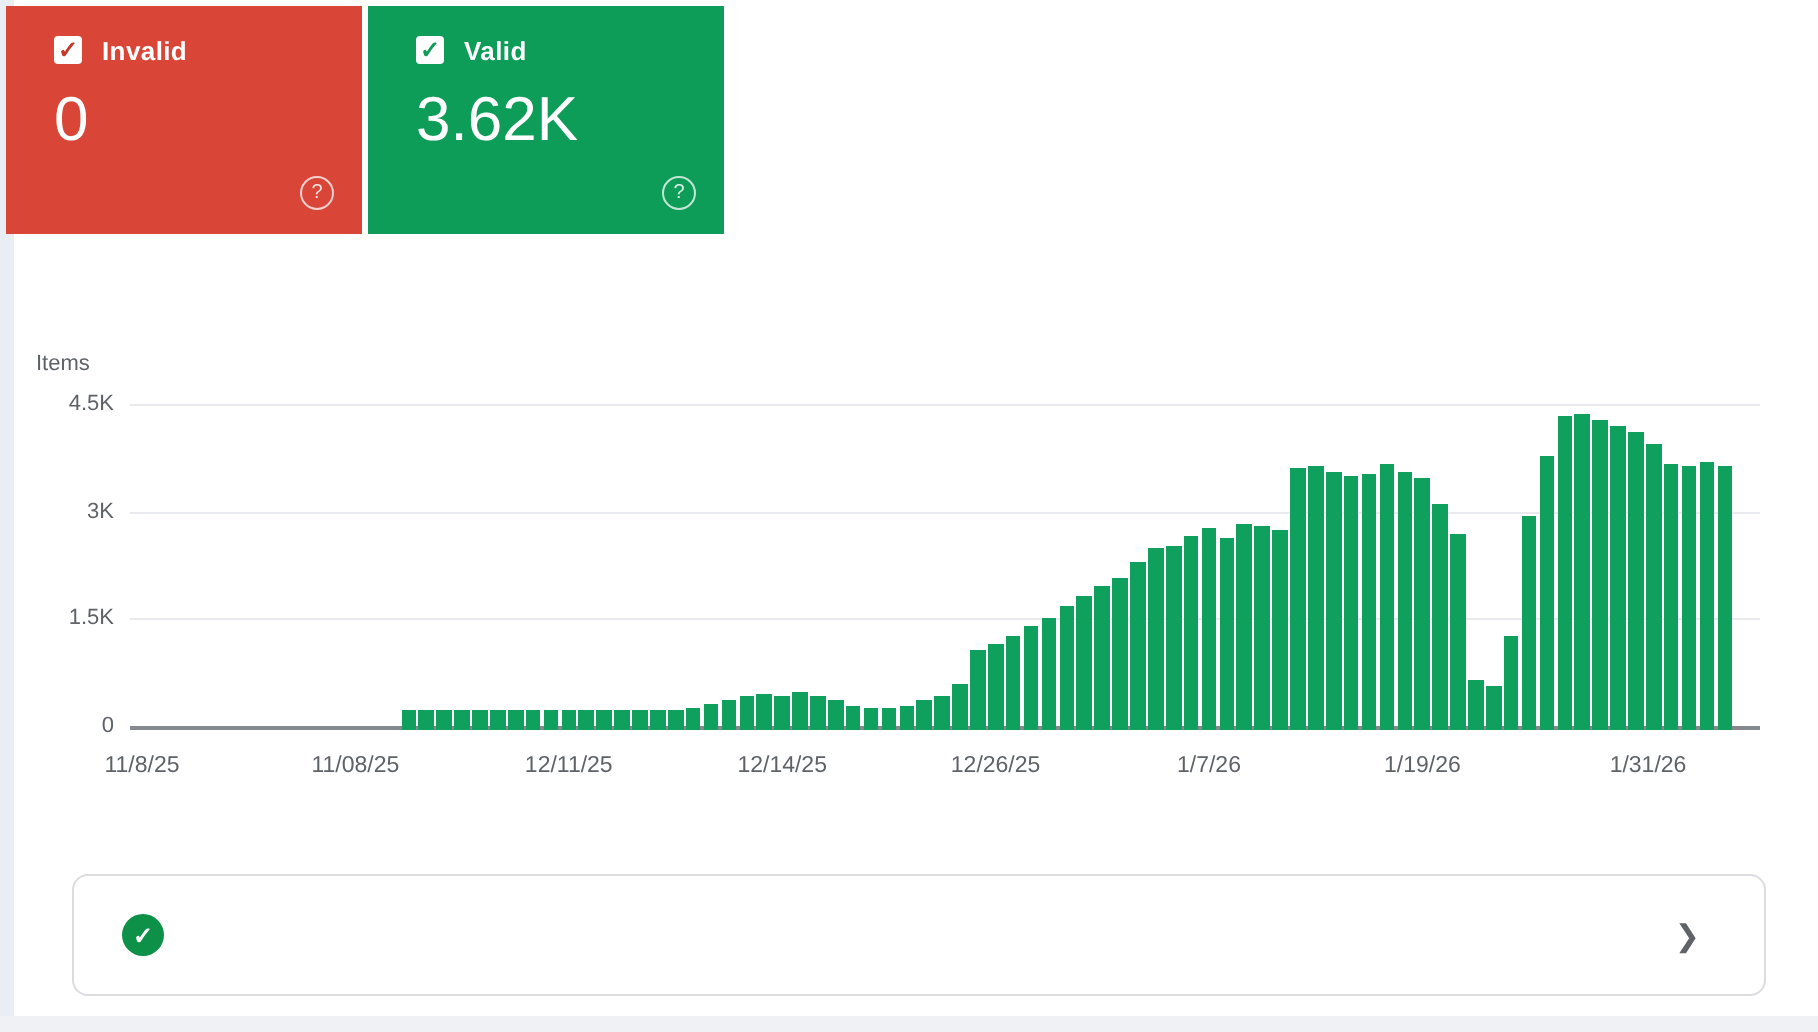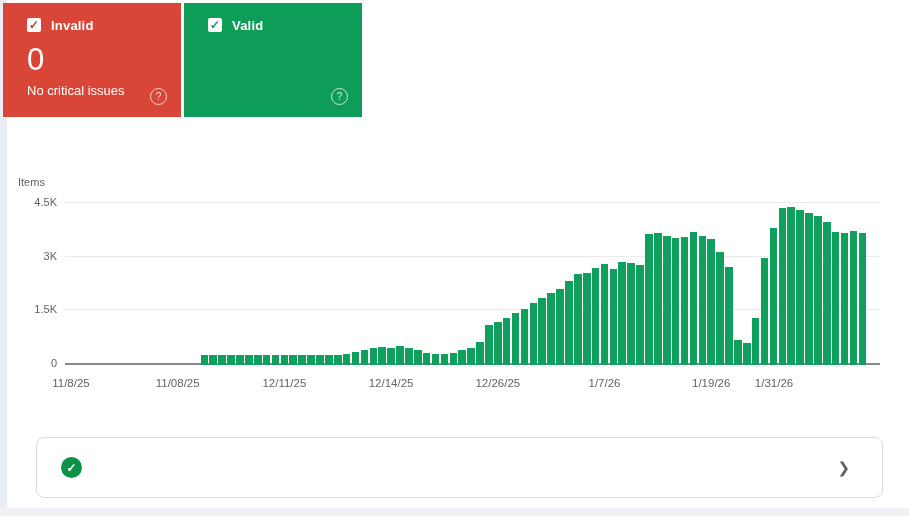--- a/index.html
+++ b/index.html
@@ -55,30 +55,30 @@
 
   <section class="cards">
     <div class="card card-invalid">
       <div class="card-head">
         <span class="cb">
             <span class="cb-check">✓</span>
           </span>
         <span class="card-label">Invalid</span>
       </div>
       <div class="card-value">0</div>
-      <div class="card-sub">No critical issues</div>
       <span class="help">?</span>
     </div>
     <div class="card card-valid">
       <div class="card-head">
         <span class="cb">
             <span class="cb-check">✓</span>
           </span>
         <span class="card-label">Valid</span>
       </div>
+      <div class="card-value">3.62K</div>
       <span class="help">?</span>
     </div>
   </section>
 
 
   <div class="chart">
       <div class="y-title">Items</div>
       <div class="gridline" style="top: 27px;"></div>
       <div class="ytick" style="top: 27px;">4.5K</div>
       <div class="gridline" style="top: 80.6667px;"></div>
@@ -162,21 +162,21 @@
       <div class="bar" style="left: 840.778px; top: 57.59px; width: 7.6px; height: 132.41px; background: rgb(16, 160, 94);"></div>
       <div class="bar" style="left: 849.67px; top: 55.6222px; width: 7.6px; height: 134.378px; background: rgb(16, 160, 94);"></div>
       <div class="bar" style="left: 858.561px; top: 58.4844px; width: 7.6px; height: 131.516px; background: rgb(16, 160, 94);"></div>
       <div class="xtick" style="left: 71px;">11/8/25</div>
       <div class="xtick" style="left: 177.7px;">11/08/25</div>
       <div class="xtick" style="left: 284.401px;">12/11/25</div>
       <div class="xtick" style="left: 391.101px;">12/14/25</div>
       <div class="xtick" style="left: 497.802px;">12/26/25</div>
       <div class="xtick" style="left: 604.502px;">1/7/26</div>
       <div class="xtick" style="left: 711.202px;">1/19/26</div>
-      <div class="xtick" style="left: 774px;">1/31/26</div>
+      <div class="xtick" style="left: 824px;">1/31/26</div>
     </div>
 
   <div class="banner">
     <span class="banner-circle">
         <span>✓</span>
       </span>
     <span class="banner-chevron">❯</span>
   </div>
 
   <div class="bottom-strip"></div>

